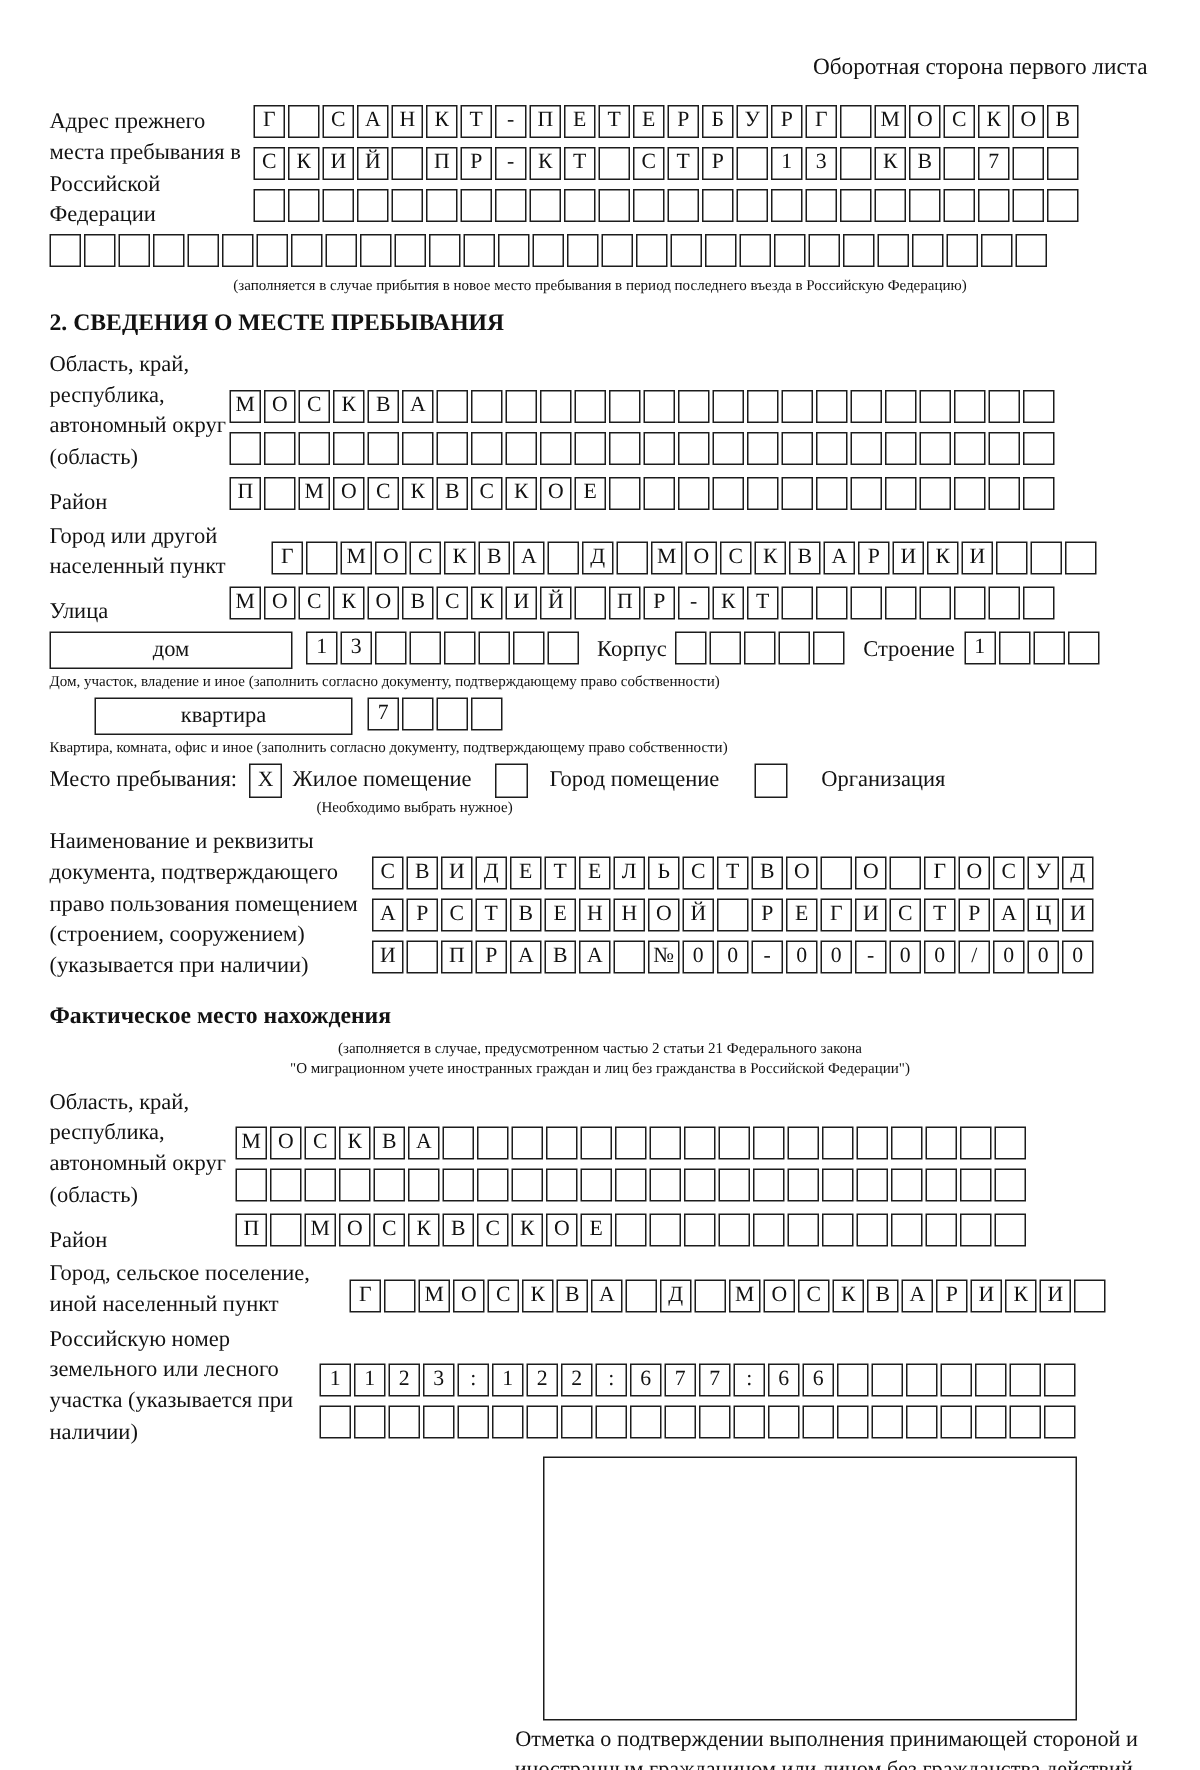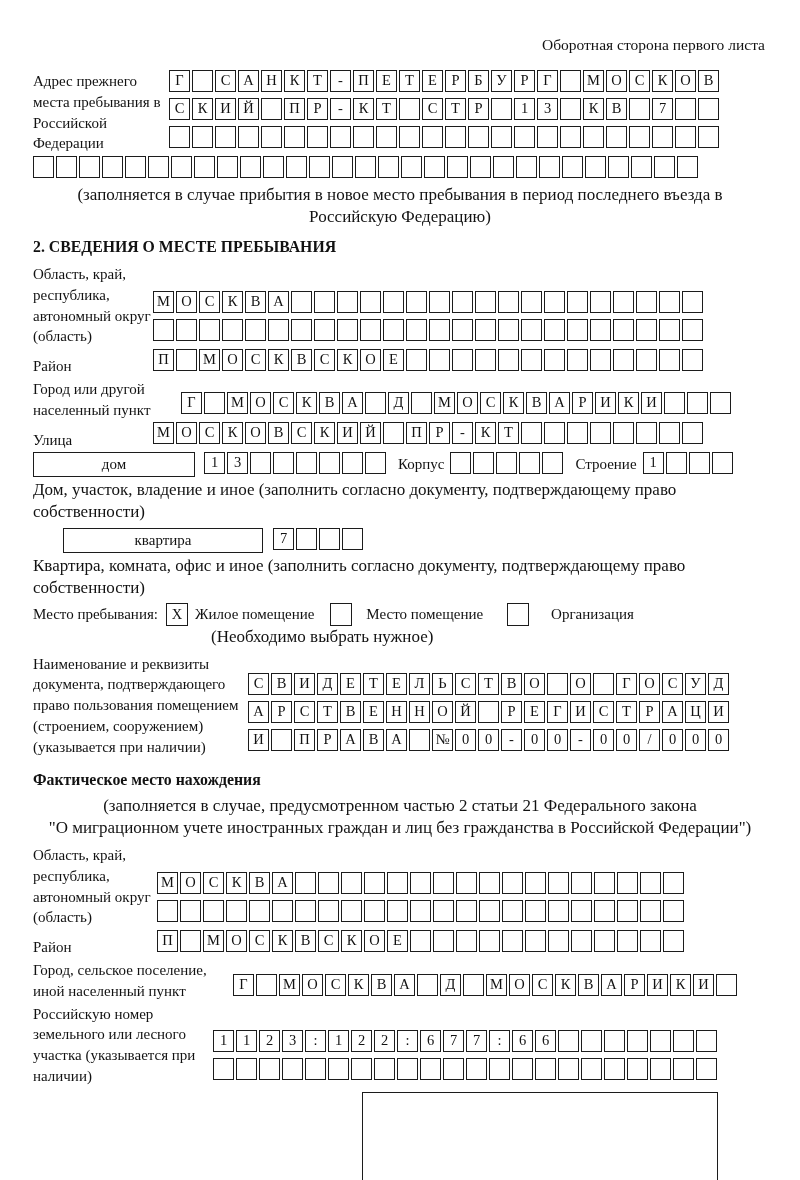--- a/index.html
+++ b/index.html
@@ -29,21 +29,21 @@
     line-height:19px;
     vertical-align:top;
     font-family:"Liberation Serif", serif;
   }
 
   .flex { display:flex; align-items:flex-end; }
   .flex-c { display:flex; align-items:center; }
 
   .lbl { font-size:15px; line-height:1.38; flex-shrink:0; }
 
-  .caption { font-size:17px; line-height:1.3; }
+  .caption { font-size:10px; line-height:1.3; }
   .caption.center { text-align:center; }
 
   .sec-title {
     text-align:left;
     font-weight:bold;
     font-size:15.8px;
     margin:10px 0 8px 0;
   }
 
   .named-box {
@@ -133,31 +133,31 @@
     <div class="named-box" style="width:162px">дом</div>
     <div class="cells-row" style="margin:0 0 0 9px; height:25px"><span class="cell">1</span><span class="cell">3</span><span class="cell"></span><span class="cell"></span><span class="cell"></span><span class="cell"></span><span class="cell"></span><span class="cell"></span></div>
     <div class="inline-lbl">Корпус</div>
     <div class="cells-row" style="margin:0; height:25px"><span class="cell"></span><span class="cell"></span><span class="cell"></span><span class="cell"></span><span class="cell"></span></div>
     <div class="inline-lbl">Строение</div>
     <div class="cells-row" style="margin:0; height:25px"><span class="cell">1</span><span class="cell"></span><span class="cell"></span><span class="cell"></span></div>
   </div>
   <div class="caption mb4">Дом, участок, владение и иное (заполнить согласно документу, подтверждающему право собственности)</div>
 
   <div class="flex-c mb2" style="margin-left:30px">
-    <div class="named-box" style="width:200px">квартира</div>
+    <div class="named-box" style="width:172px">квартира</div>
     <div class="cells-row" style="margin:0 0 0 10px; height:25px"><span class="cell">7</span><span class="cell"></span><span class="cell"></span><span class="cell"></span></div>
   </div>
   <div class="caption mb4">Квартира, комната, офис и иное (заполнить согласно документу, подтверждающему право собственности)</div>
 
   <div class="flex-c">
     <span class="lbl">Место пребывания:</span>
     <span class="chk" style="margin-left:8px">X</span>
     <span class="lbl" style="margin-left:7px">Жилое помещение</span>
     <span class="chk" style="margin-left:16px"></span>
-    <span class="lbl" style="margin-left:14px">Место помещение</span>
+    <span class="lbl" style="margin-left:14px">Город помещение</span>
     <span class="chk" style="margin-left:24px"></span>
     <span class="lbl" style="margin-left:22px">Организация</span>
   </div>
   <div class="caption mb6" style="margin-left:178px">(Необходимо выбрать нужное)</div>
 
   <div class="flex mb2">
     <div class="lbl" style="width:215px">Наименование и реквизиты документа, подтверждающего право пользования помещением (строением, сооружением) (указывается при наличии)</div>
     <div>
       <div class="cells-row"><span class="cell">С</span><span class="cell">В</span><span class="cell">И</span><span class="cell">Д</span><span class="cell">Е</span><span class="cell">Т</span><span class="cell">Е</span><span class="cell">Л</span><span class="cell">Ь</span><span class="cell">С</span><span class="cell">Т</span><span class="cell">В</span><span class="cell">О</span><span class="cell"></span><span class="cell">О</span><span class="cell"></span><span class="cell">Г</span><span class="cell">О</span><span class="cell">С</span><span class="cell">У</span><span class="cell">Д</span></div>
       <div class="cells-row"><span class="cell">А</span><span class="cell">Р</span><span class="cell">С</span><span class="cell">Т</span><span class="cell">В</span><span class="cell">Е</span><span class="cell">Н</span><span class="cell">Н</span><span class="cell">О</span><span class="cell">Й</span><span class="cell"></span><span class="cell">Р</span><span class="cell">Е</span><span class="cell">Г</span><span class="cell">И</span><span class="cell">С</span><span class="cell">Т</span><span class="cell">Р</span><span class="cell">А</span><span class="cell">Ц</span><span class="cell">И</span></div>

